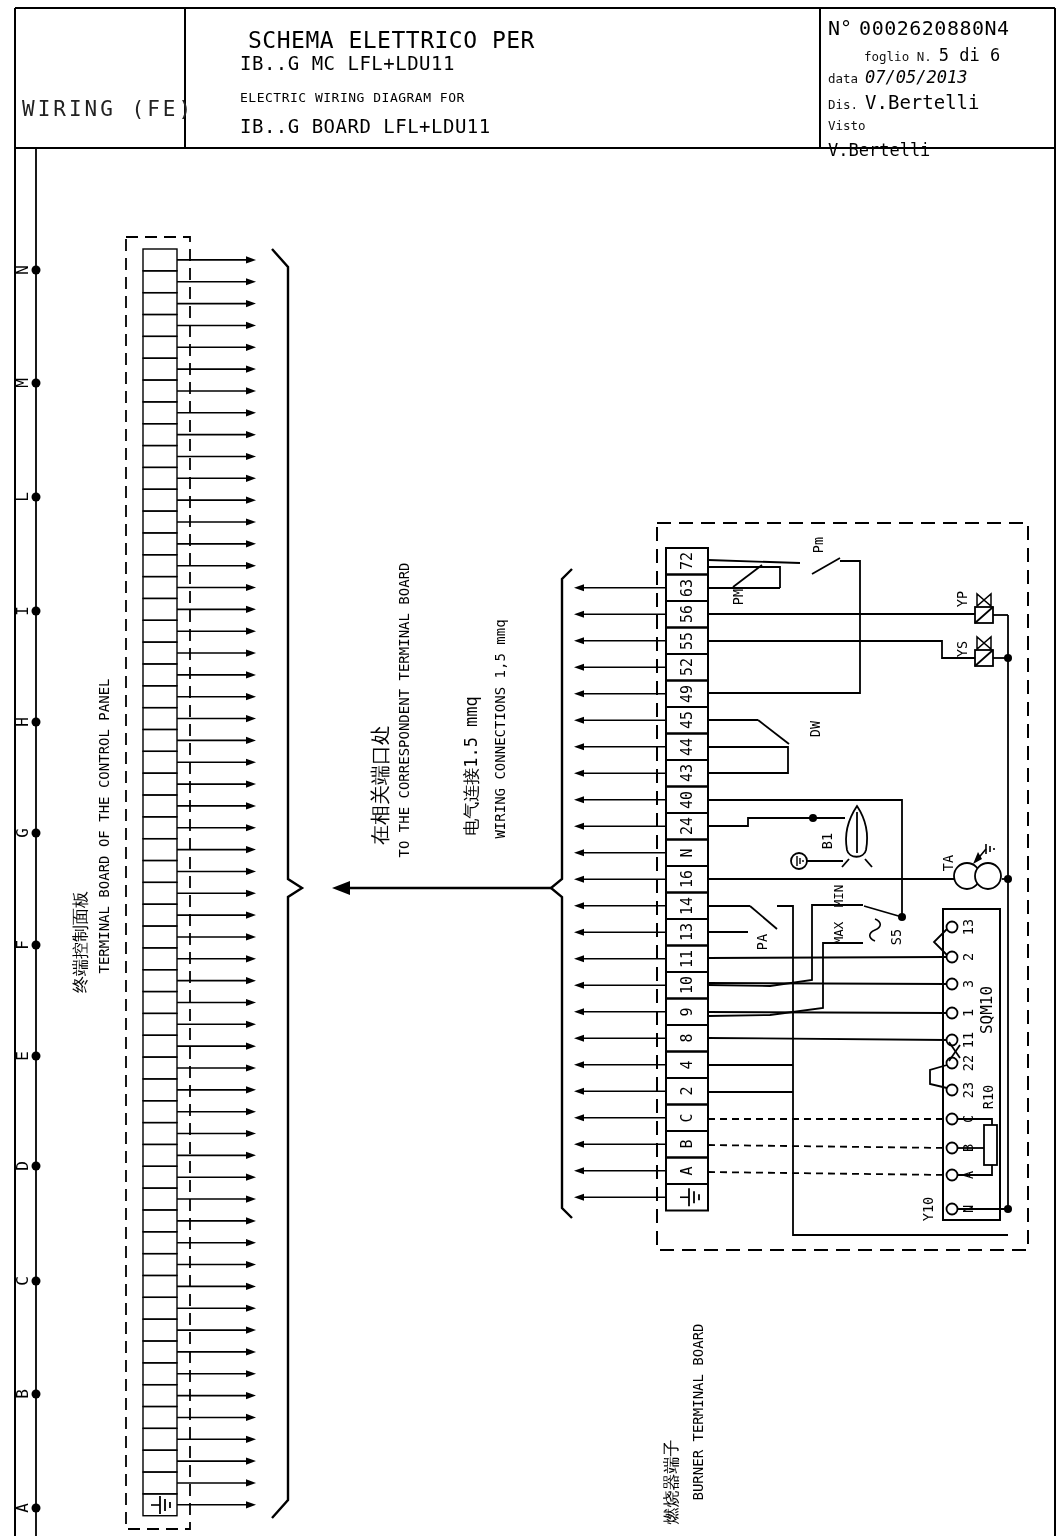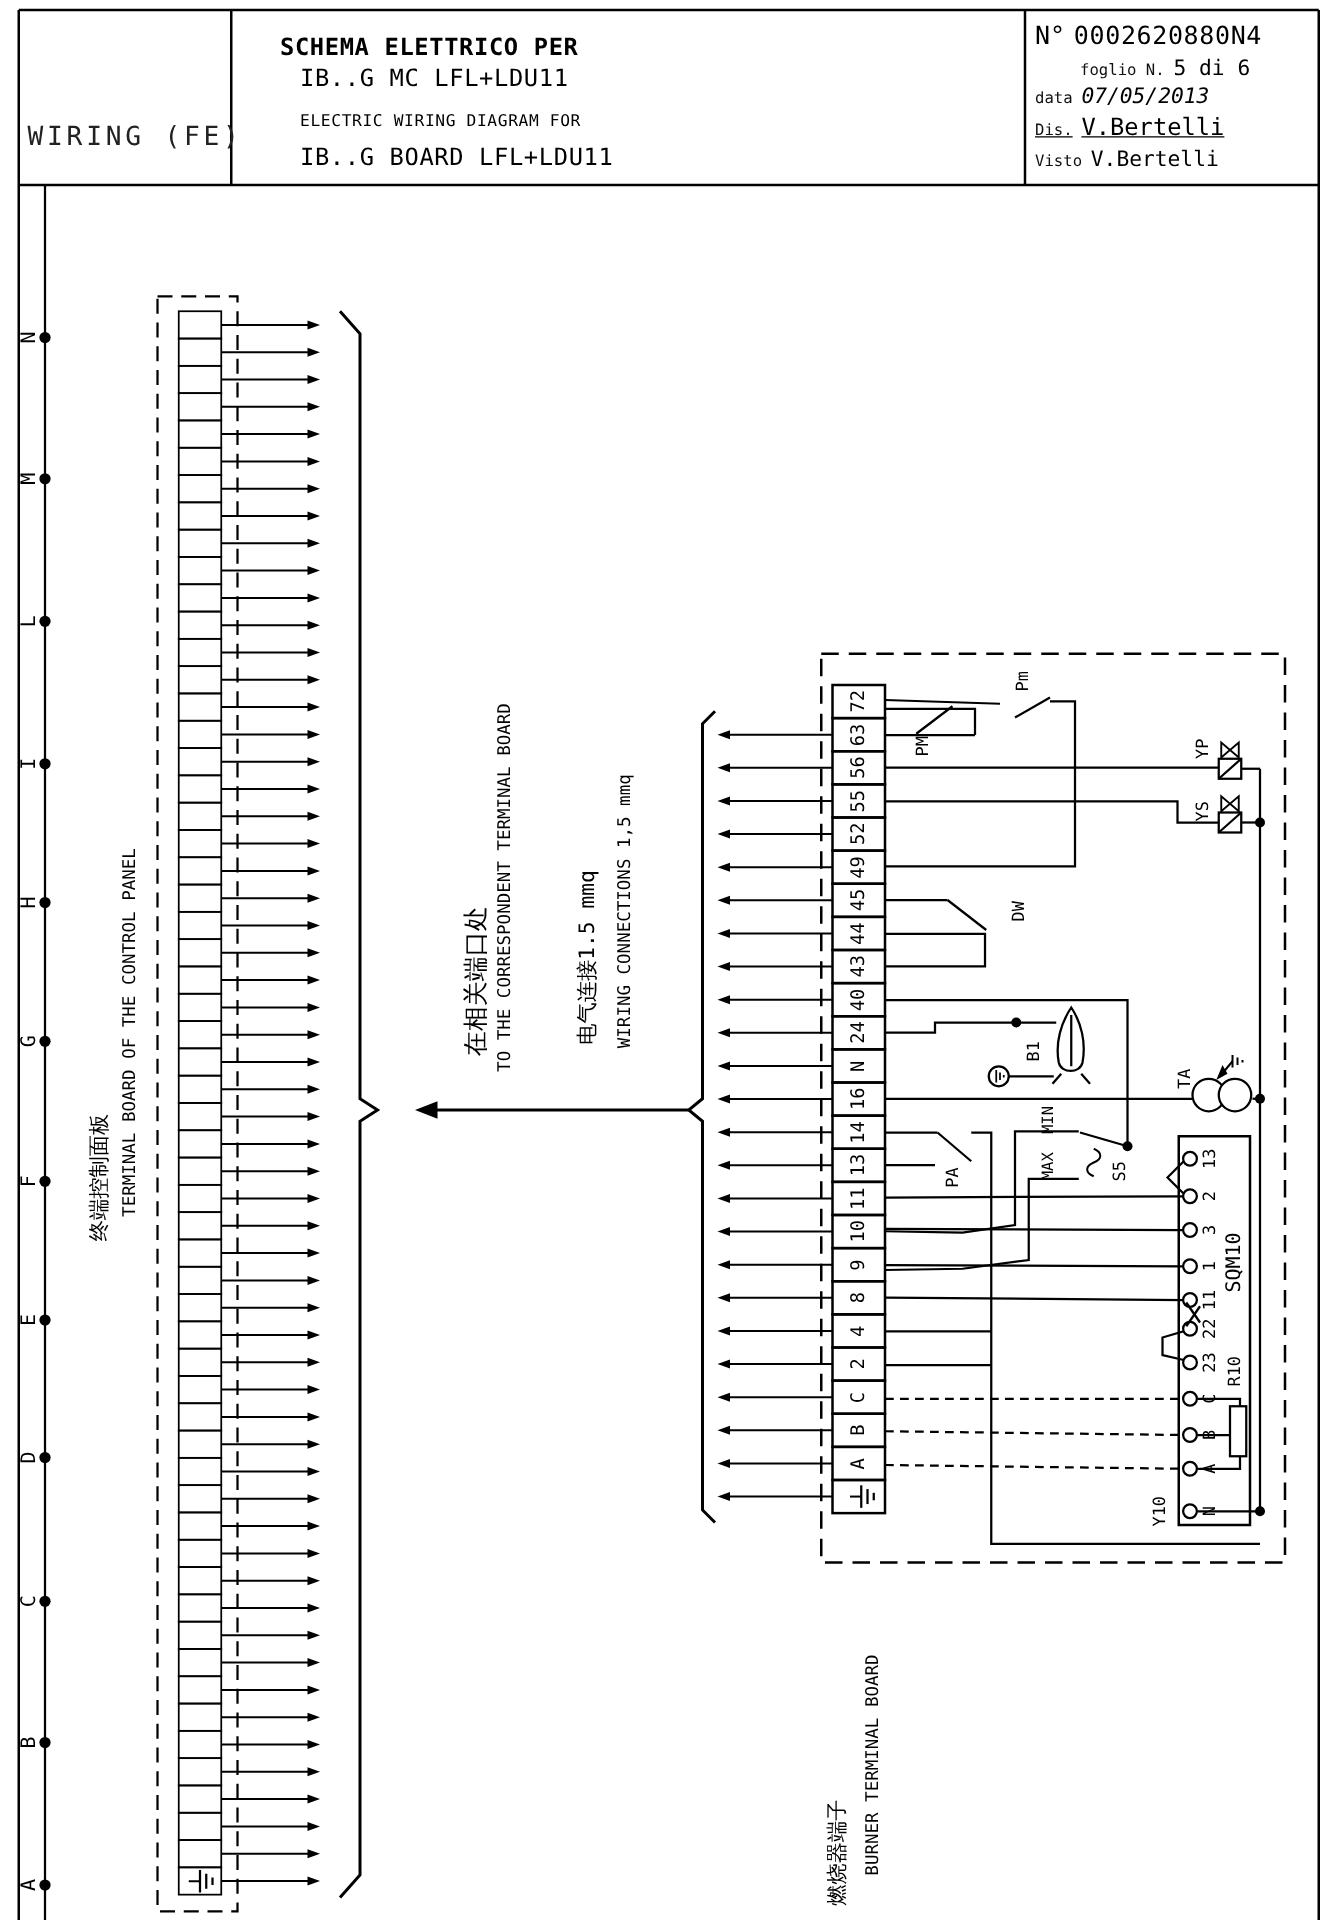--- a/index.html
+++ b/index.html
@@ -382,42 +382,42 @@
       <polyline points="994,848 994,850" fill="none" stroke="#000" stroke-width="1.6"></polyline>
       <circle cx="813" cy="818" r="4" fill="#000"></circle>
       <circle cx="902" cy="917" r="4" fill="#000"></circle>
       <circle cx="1008" cy="658" r="4" fill="#000"></circle>
       <circle cx="1008" cy="879" r="4" fill="#000"></circle>
       <circle cx="1008" cy="1209" r="4" fill="#000"></circle>
     </svg>
 
   <div class="abs logo-sub" style="left:22px;top:97px;font-size:21px;">WIRING (FE)</div>
 
-  <div class="abs title-line" style="left:224px;top:27px;font-size:19px;font-weight:bold;">SCHEMA ELETTRICO PER</div>
+  <div class="abs title-line" style="left:248px;top:27px;font-size:23px;">SCHEMA ELETTRICO PER</div>
   <div class="abs title-line" style="left:240px;top:52px;font-size:19px;">IB..G MC LFL+LDU11</div>
   <div class="abs title-line" style="left:240px;top:90px;font-size:13px;">ELECTRIC WIRING DIAGRAM FOR</div>
   <div class="abs title-line" style="left:240px;top:115px;font-size:19px;">IB..G BOARD LFL+LDU11</div>
 
   <div class="abs row" style="left:828px;top:16px;">
     <span class="doc-big" style="font-size:20px;">N°</span>
     <span class="doc-big" style="font-size:20px;letter-spacing:.5px;">0002620880N4</span>
   </div>
   <div class="abs row" style="left:864px;top:45px;">
     <span class="doc-small">foglio N.</span>
     <span class="doc-big" style="font-size:17px;">5 di 6</span>
   </div>
   <div class="abs row" style="left:828px;top:67px;">
     <span class="doc-small">data</span>
     <span class="doc-big" style="font-size:17px;font-style:italic;">07/05/2013</span>
   </div>
-  <div class="abs row" style="left:828px;top:91px;text-decoration:underline;">
+  <div class="abs row" style="left:828px;top:91px;">
     <span class="doc-small">Dis.</span>
     <span class="doc-big" style="font-size:19px;">V.Bertelli</span>
   </div>
-  <div class="abs row" style="left:828px;top:118px;">
+  <div class="abs row" style="left:828px;top:118px;flex-direction:column;">
     <span class="doc-small">Visto</span>
     <span class="doc-big" style="font-size:17px;">V.Bertelli</span>
   </div>
 
   <div id="labels">
       <div class="rl" style="left: 23px; top: 270px; font-size: 16px;">N</div>
       <div class="rl" style="left: 23px; top: 383px; font-size: 16px;">M</div>
       <div class="rl" style="left: 23px; top: 497px; font-size: 16px;">L</div>
       <div class="rl" style="left: 23px; top: 611px; font-size: 16px;">I</div>
       <div class="rl" style="left: 23px; top: 722px; font-size: 16px;">H</div>

